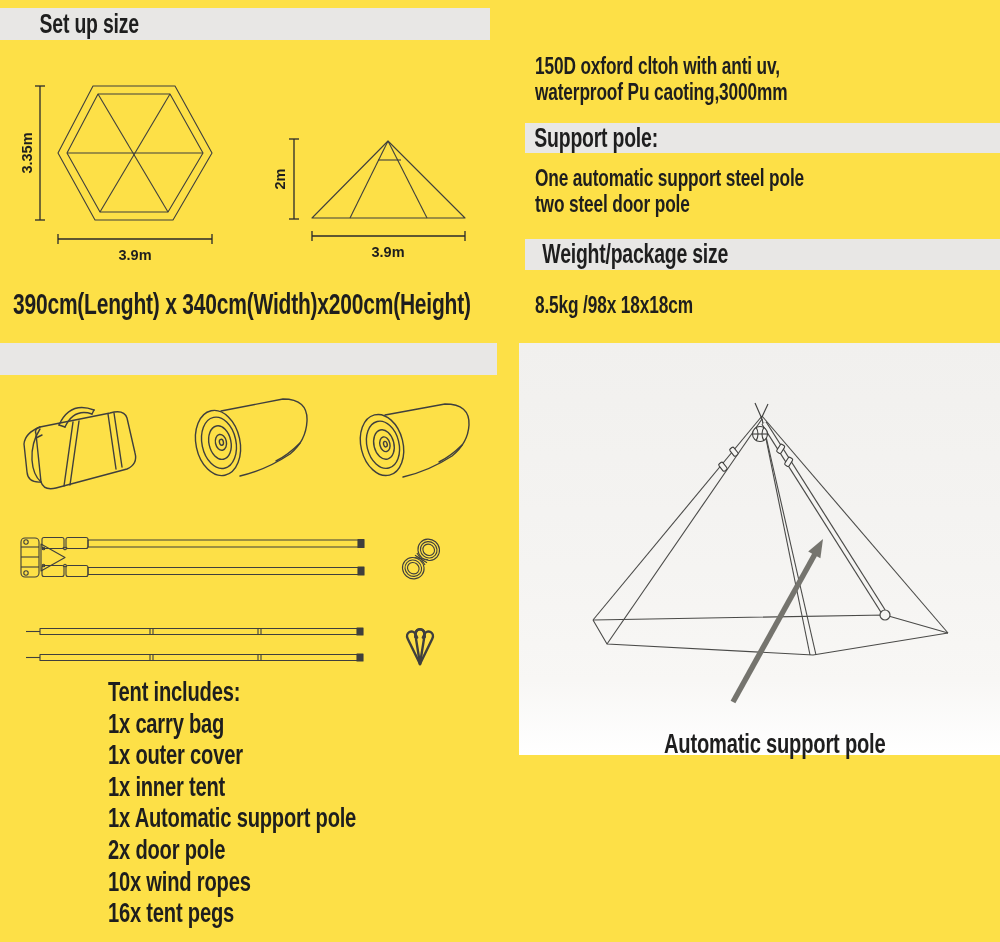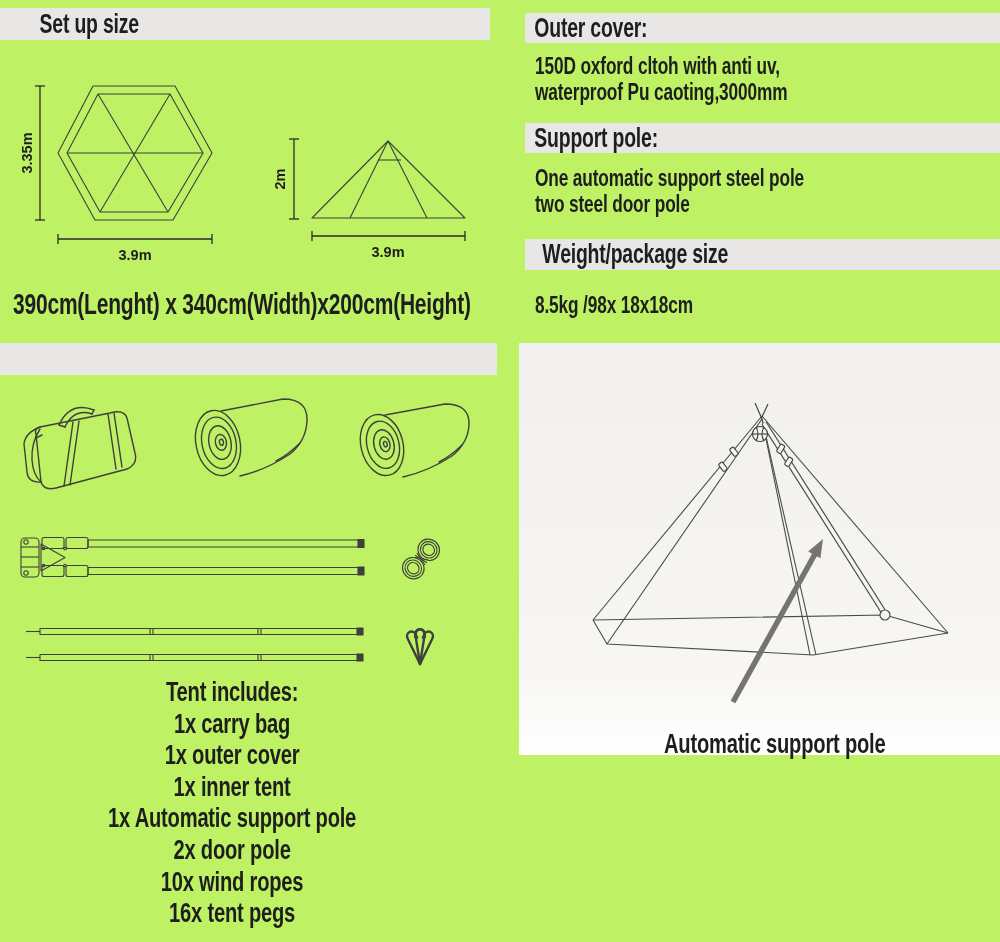--- a/index.html
+++ b/index.html
@@ -1,26 +1,26 @@
 <!DOCTYPE html>
 <html><head>
 <meta charset="utf-8">
 <style>
   html,body{margin:0;padding:0;background:#fff;}
   .canvas{
-    position:relative;width:1000px;height:942px;background:#bef264;overflow:hidden;
+    position:relative;width:1000px;height:942px;background:#fde047;overflow:hidden;
     font-family:"Liberation Sans","DejaVu Sans",sans-serif;font-weight:700;color:#1e1e1e;
   }
   .gray-bar{position:absolute;background:#e8e7e5;}
   .bar-label{display:inline-block;white-space:nowrap;transform:scaleX(0.72);transform-origin:0 50%;
     font-size:27px;letter-spacing:-0.3px;}
   .spec-line{position:absolute;font-size:24px;white-space:nowrap;transform:scaleX(0.72);transform-origin:0 50%;letter-spacing:-0.2px;}
   .headline{position:absolute;left:13px;top:287px;font-size:30px;white-space:nowrap;
     transform:scaleX(0.70);transform-origin:0 50%;letter-spacing:-0.3px;}
-  .includes{position:absolute;left:108px;top:676px;text-align:center;}
+  .includes{position:absolute;left:108px;top:676px;}
   .inc-line{height:31.6px;line-height:31.6px;font-size:28px;white-space:nowrap;
     transform:scaleX(0.72);transform-origin:0 50%;letter-spacing:-0.3px;}
   .panel{position:absolute;left:519px;top:343px;width:481px;height:412px;
     background:linear-gradient(180deg,#f1f0ee 0%,#f5f4f2 55%,#f8f7f5 82%,#ffffff 100%);}
   .tent-label{position:absolute;left:664px;top:728px;font-size:28px;white-space:nowrap;
     transform:scaleX(0.72);transform-origin:0 50%;letter-spacing:-0.3px;}
   svg{position:absolute;overflow:visible;}
   svg text{font-family:"Liberation Sans","DejaVu Sans",sans-serif;font-weight:700;fill:#1e1e1e;}
   .draw{stroke:#3f3f3d;stroke-width:1.4;fill:none;stroke-linecap:round;stroke-linejoin:round;}
   .thin{stroke:#3f3f3d;stroke-width:1.1;fill:none;stroke-linejoin:round;}
@@ -73,23 +73,20 @@
     <g class="dim">
       <line x1="44" y1="126" x2="197" y2="126"></line>
       <line x1="44" y1="121" x2="44" y2="131"></line>
       <line x1="197" y1="121" x2="197" y2="131"></line>
     </g>
     <text x="120" y="147" text-anchor="middle" font-size="14.5">3.9m</text>
   </svg>
 
   <div class="headline">390cm(Lenght) x 340cm(Width)x200cm(Height)</div>
 
-  <div class="gray-bar" style="left:525px;top:13px;width:475px;height:30px;">
-    <span class="bar-label" style="padding-left:13px;line-height:30px;">Outer cover:</span>
-  </div>
   <div class="spec-line" style="left:535px;top:52px;">150D oxford cltoh with anti uv,</div>
   <div class="spec-line" style="left:535px;top:78px;">waterproof Pu caoting,3000mm</div>
 
   <div class="gray-bar" style="left:525px;top:123px;width:475px;height:30px;text-decoration:underline;">
     <span class="bar-label" style="padding-left:13px;line-height:30px;">Support pole:</span>
   </div>
   <div class="spec-line" style="left:535px;top:164px;">One automatic support steel pole</div>
   <div class="spec-line" style="left:535px;top:190px;">two steel door pole</div>
 
   <div class="gray-bar" style="left:525px;top:239px;width:475px;height:31px;padding-left:8px;">

